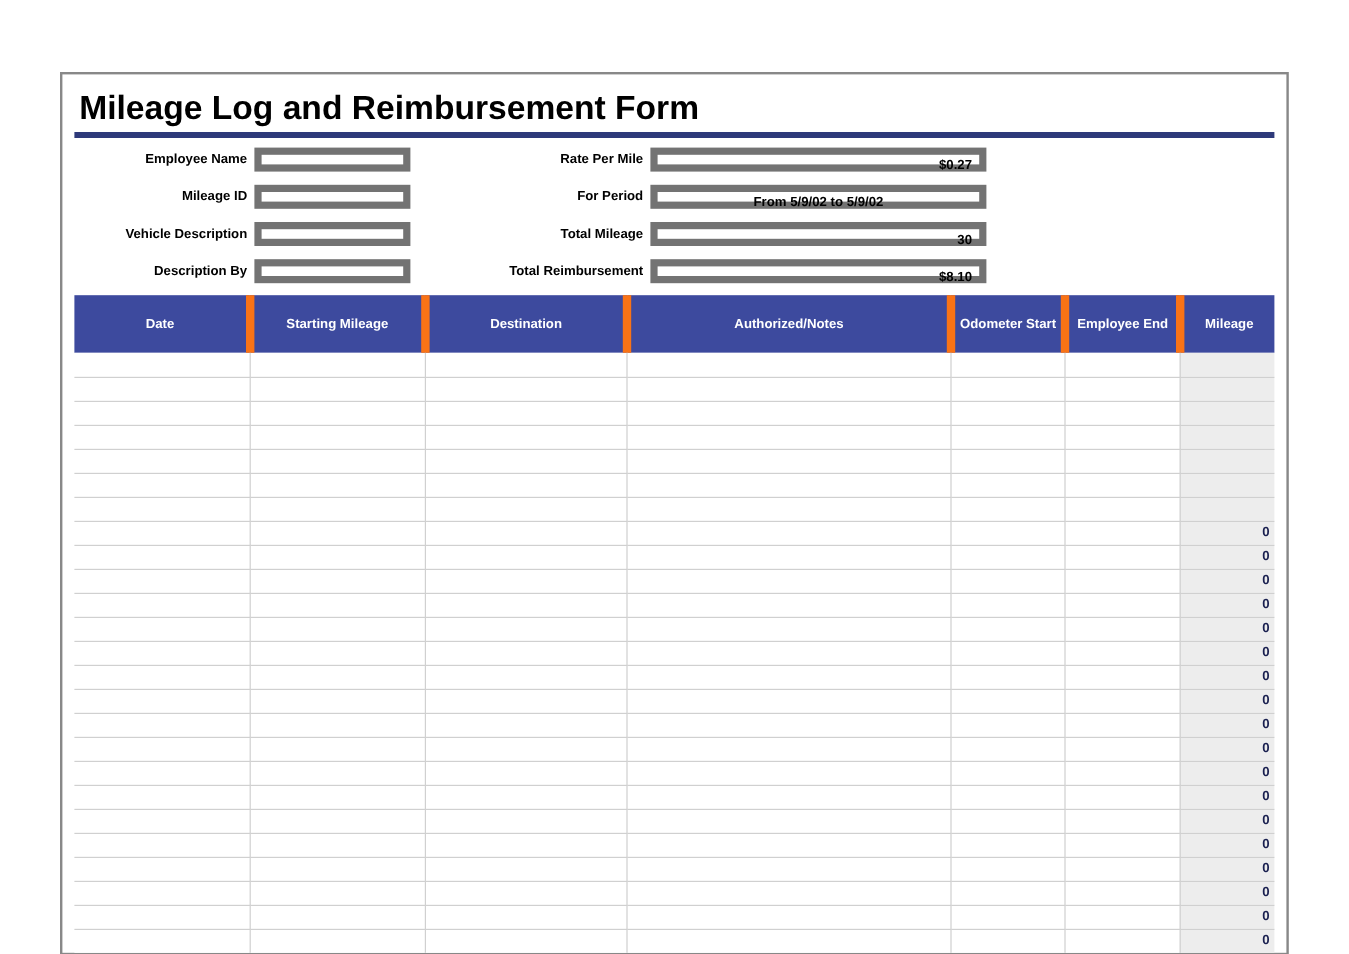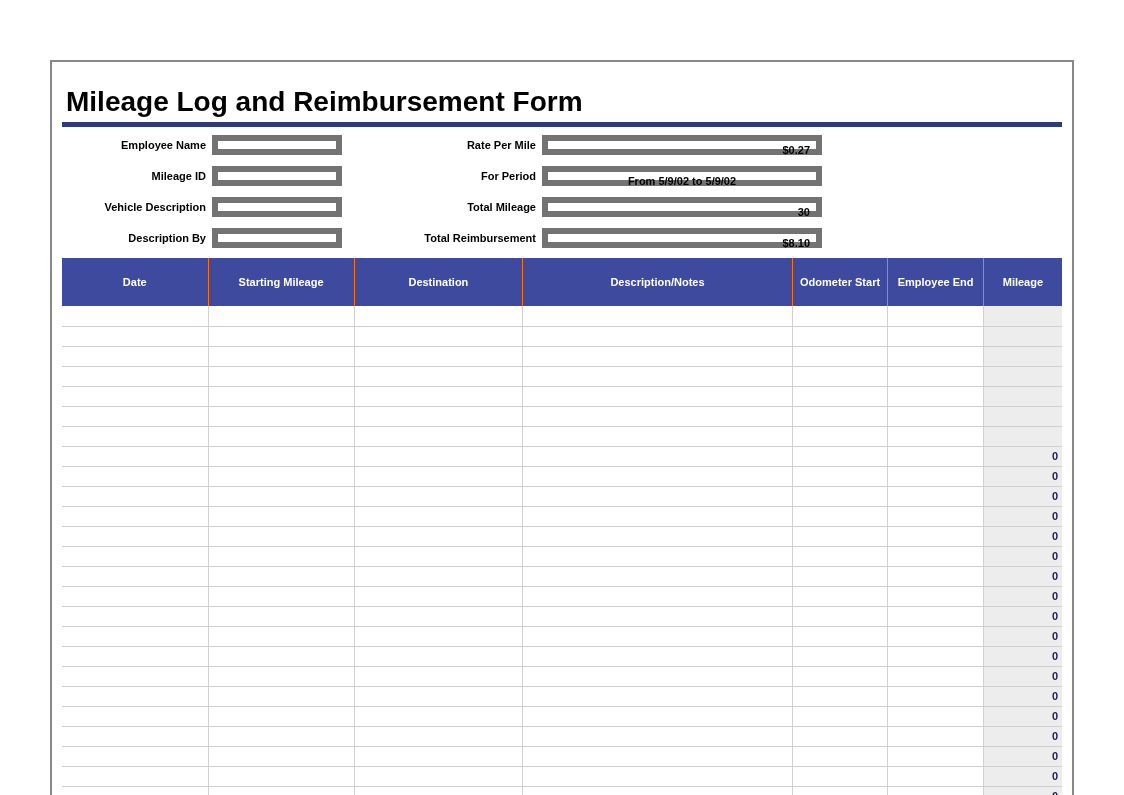--- a/index.html
+++ b/index.html
@@ -13,21 +13,20 @@
   .page {
     border: 2px solid #888;
     padding: 8px 10px 0 10px;
     background: #fff;
   }
   .title {
     font-size: 28px;
     font-weight: bold;
     color: #000;
     padding: 4px 0 2px 4px;
-    margin-top: 12px;
   }
   .title-rule {
     height: 5px;
     background: #2e3a7a;
     margin: 2px 0 8px 0;
   }
   .meta {
     display: flex;
     gap: 40px;
     padding: 0 0 10px 0;
@@ -66,21 +65,21 @@
     border-collapse: collapse;
     table-layout: fixed;
   }
   table.log thead th {
     background: #3d4a9e;
     color: #fff;
     font-size: 11px;
     font-weight: bold;
     text-align: center;
     padding: 8px 4px;
-    border-right: 1px solid #f97316;
+    border-right: 7px solid #f97316;
     height: 48px;
     vertical-align: middle;
   }
   table.log thead th:last-child { border-right: none; margin-left: 40px; }
   table.log tbody td {
     border-right: 1px solid #d0d0d0;
     border-bottom: 1px solid #d0d0d0;
     height: 20px;
     font-size: 11px;
     font-weight: bold;
@@ -140,21 +139,21 @@
         <col class="col-desc">
         <col class="col-ostart">
         <col class="col-oend">
         <col class="col-mileage">
     </colgroup>
     <thead>
       <tr>
         <th>Date</th>
         <th>Starting Mileage</th>
         <th>Destination</th>
-        <th>Description/Notes</th>
+        <th>Authorized/Notes</th>
         <th>Odometer Start</th>
         <th>Employee End</th>
         <th>Mileage</th>
       </tr>
     </thead>
     <tbody id="log-body">
         <tr>
           <td></td>
           <td></td>
           <td></td>

